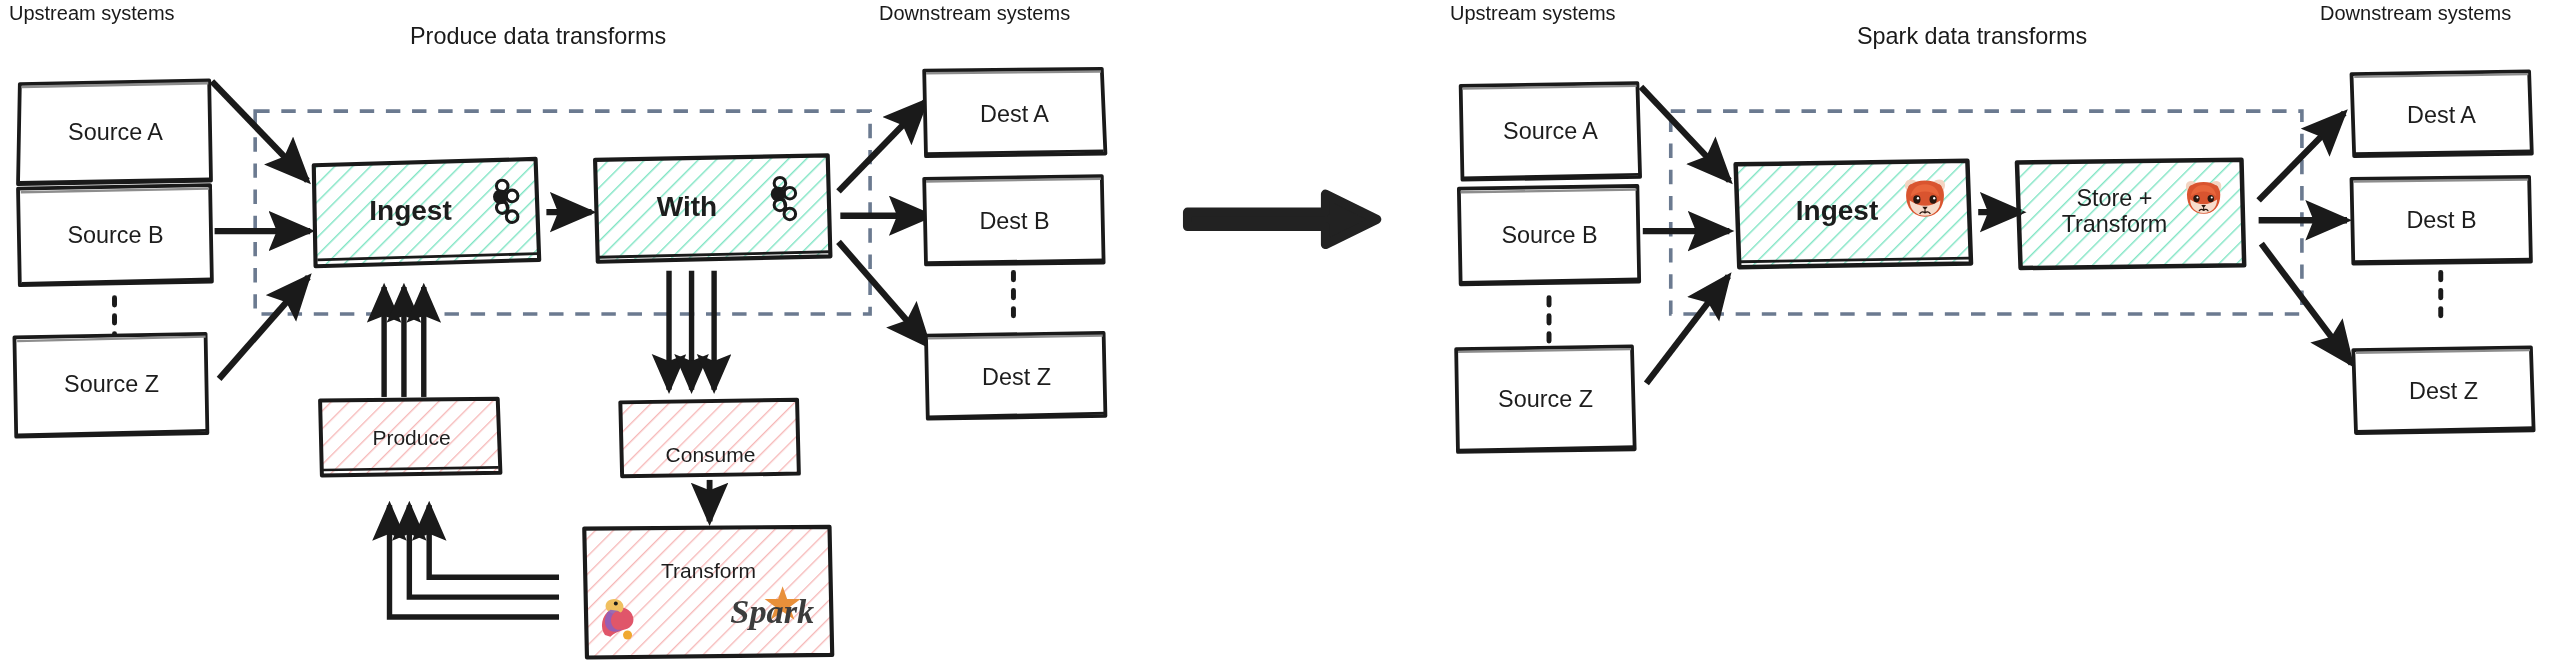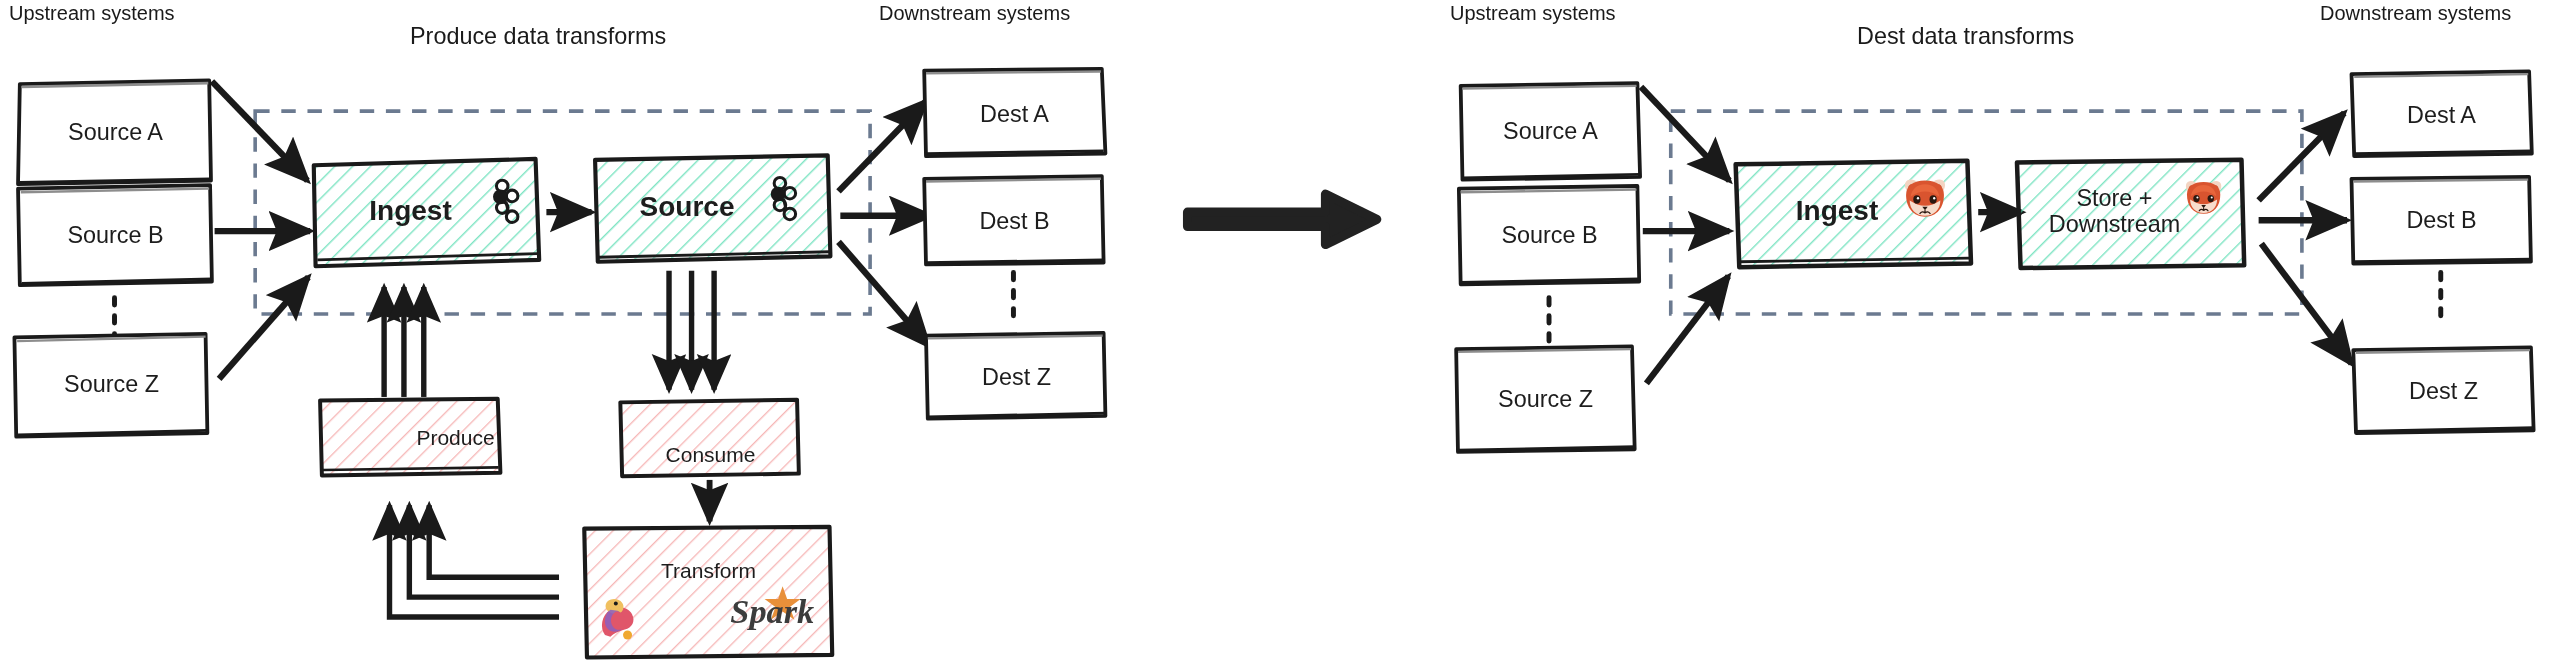--- a/index.html
+++ b/index.html
@@ -284,40 +284,40 @@
 
   <div class="lbl section-title" style="left:9px;top:1.8px;">Upstream systems</div>
   <div class="lbl panel-title" style="left:410px;top:23.4px;">Produce data transforms</div>
   <div class="lbl section-title" style="left:879px;top:1.8px;">Downstream systems</div>
 
   <div class="boxtext sz-md" style="left:20px;top:119px;width:191px;">Source A</div>
   <div class="boxtext sz-md" style="left:20px;top:222px;width:191px;">Source B</div>
   <div class="boxtext sz-md" style="left:16px;top:371px;width:191px;">Source Z</div>
 
   <div class="boxtext sz-lg" style="left:325px;top:195px;width:171px;">Ingest</div>
-  <div class="boxtext sz-lg" style="left:606px;top:191px;width:162px;">Source</div>
-
-  <div class="boxtext sz-sm" style="left:323px;top:426px;width:177px;padding-left:44px;">Produce</div>
+  <div class="boxtext sz-lg" style="left:606px;top:191px;width:162px;">With</div>
+
+  <div class="boxtext sz-sm" style="left:323px;top:426px;width:177px;">Produce</div>
   <div class="boxtext sz-sm" style="left:622px;top:443px;width:177px;">Consume</div>
   <div class="boxtext sz-sm" style="left:586px;top:559px;width:245px;">Transform</div>
 
   <div class="boxtext sz-md" style="left:925px;top:101px;width:179px;">Dest A</div>
   <div class="boxtext sz-md" style="left:925px;top:208px;width:179px;">Dest B</div>
   <div class="boxtext sz-md" style="left:927px;top:364px;width:179px;">Dest Z</div>
 
   <div class="lbl section-title" style="left:1450px;top:1.8px;">Upstream systems</div>
-  <div class="lbl panel-title" style="left:1857px;top:23.4px;">Dest data transforms</div>
+  <div class="lbl panel-title" style="left:1857px;top:23.4px;">Spark data transforms</div>
   <div class="lbl section-title" style="left:2320px;top:1.8px;">Downstream systems</div>
 
   <div class="boxtext sz-md" style="left:1461px;top:118px;width:179px;">Source A</div>
   <div class="boxtext sz-md" style="left:1460px;top:222px;width:179px;">Source B</div>
   <div class="boxtext sz-md" style="left:1457px;top:386px;width:177px;">Source Z</div>
 
   <div class="boxtext sz-lg" style="left:1747px;top:195px;width:180px;">Ingest</div>
   <div class="boxtext sz-md" style="left:2029px;top:185px;width:171px;">Store +
-Downstream</div>
+Transform</div>
 
   <div class="boxtext sz-md" style="left:2352px;top:102px;width:179px;">Dest A</div>
   <div class="boxtext sz-md" style="left:2352px;top:207px;width:179px;">Dest B</div>
   <div class="boxtext sz-md" style="left:2354px;top:378px;width:179px;">Dest Z</div>
 
 </div>
 
 
 </body></html>

